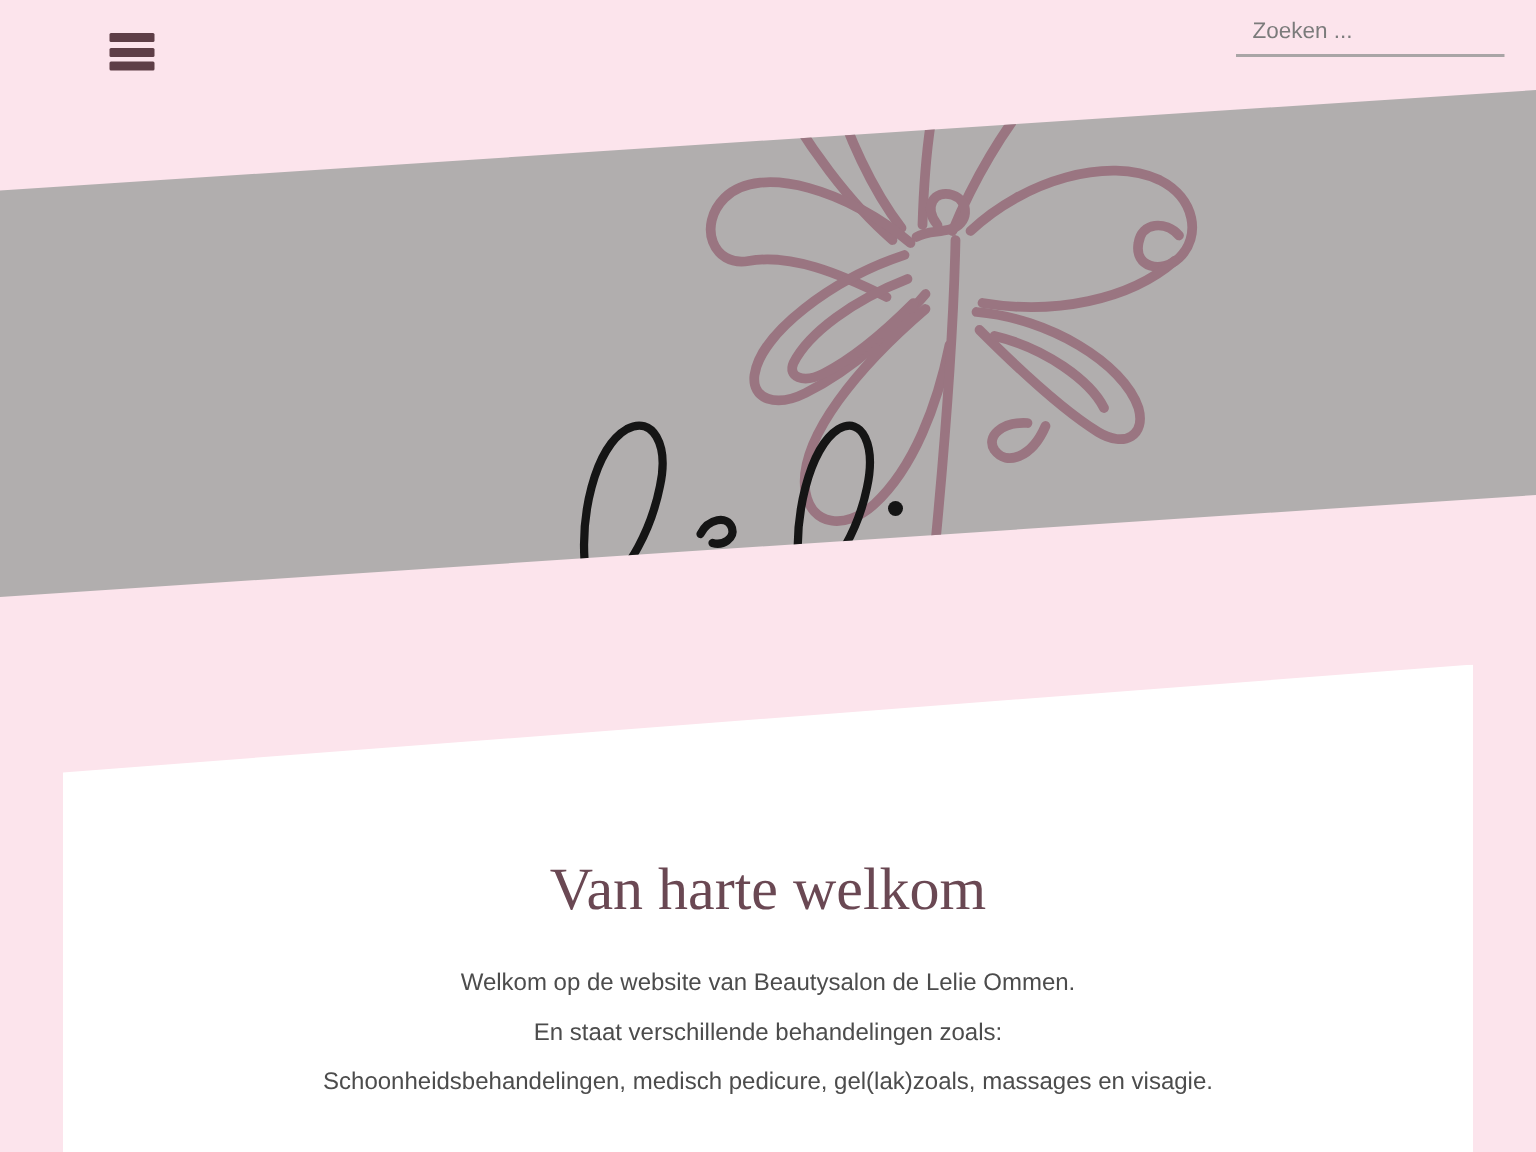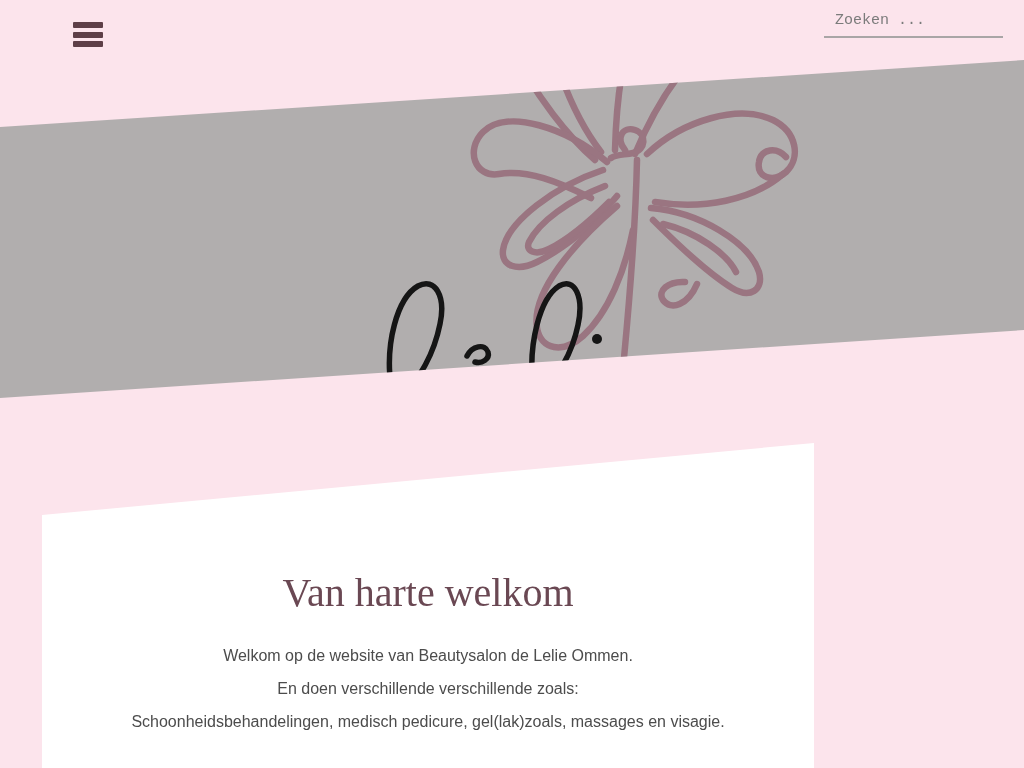--- a/index.html
+++ b/index.html
@@ -54,21 +54,21 @@
   .search-input {
     position: absolute;
     right: 21px;
     top: 8px;
     width: 179px;
     height: 30px;
     padding: 0 0 4px 11px;
     border: none;
     border-bottom: 2px solid var(--search-underline);
     background: transparent;
-    font-family: Liberation Mono, monospace;
+    font-family: Liberation Sans, sans-serif;
     font-size: 15px;
     color: #c2410c;
     outline: none;
   }
   .search-input::placeholder { color: var(--search-placeholder); opacity: 1; }
 
   
   .banner {
     position: absolute;
     left: 0;
@@ -92,21 +92,21 @@
     top: 225px;
     width: 235px;
     height: 130px;
   }
 
   
   .card {
     position: absolute;
     left: 42px;
     top: 443px;
-    width: 772px;
+    width: 940px;
     height: 325px;
     background: var(--card-white);
     clip-path: polygon(0 72px, 100% 0, 100% 100%, 0 100%);
   }
   .card-inner {
     padding-top: 127px;
     text-align: center;
   }
   .page-title {
     margin: 0 0 30px 0;
@@ -177,19 +177,19 @@
       </g>
       <circle cx="214" cy="59" r="5" fill="var(--script-black)"></circle>
     </svg>
   </section>
 
   <main class="card">
     <div class="card-inner">
       <h1 class="page-title">Van harte welkom</h1>
       <div class="welcome-text">
           <p>Welkom op de website van Beautysalon de Lelie Ommen.</p>
-          <p>En doen verschillende verschillende zoals:</p>
+          <p>En staat verschillende behandelingen zoals:</p>
           <p>Schoonheidsbehandelingen, medisch pedicure, gel(lak)zoals, massages en visagie.</p>
         </div>
     </div>
   </main>
 
 </div>
 
 </body></html>

